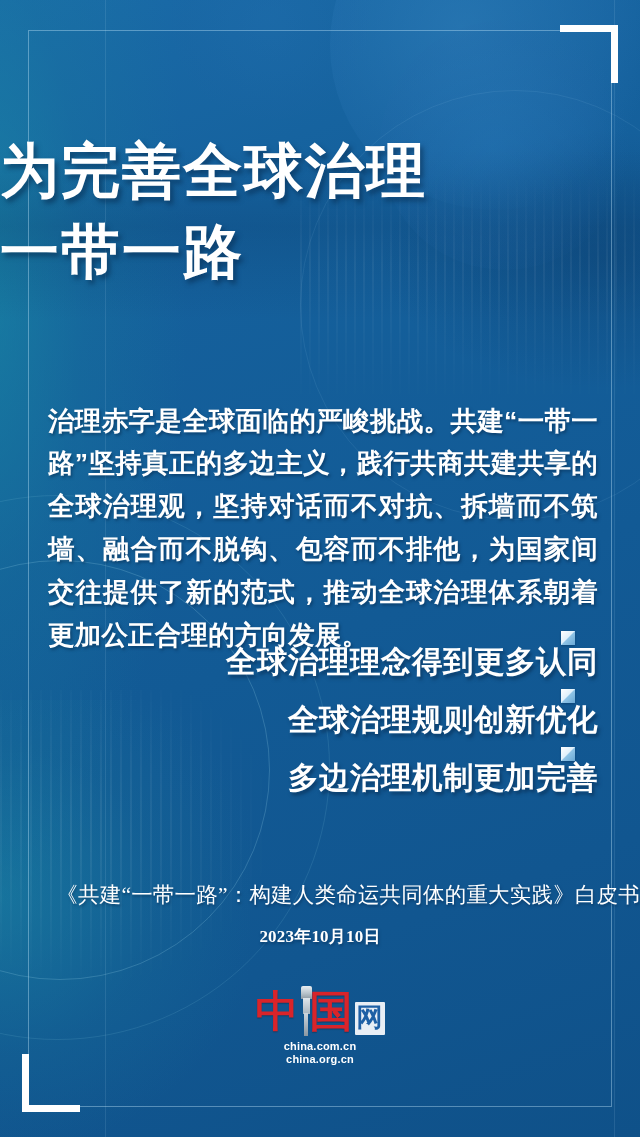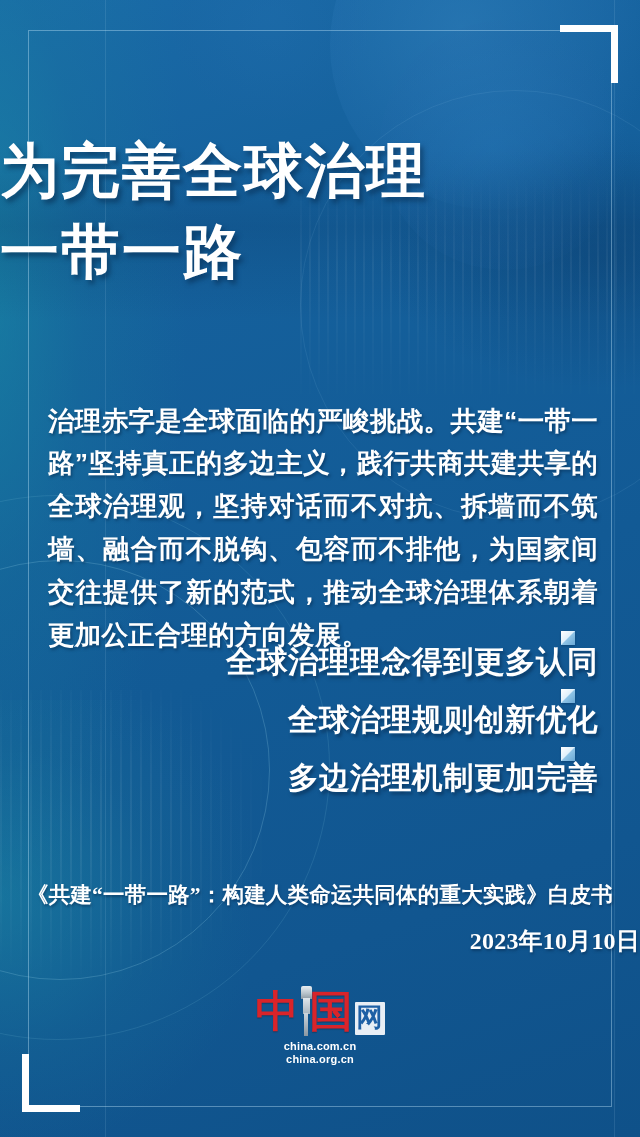--- a/index.html
+++ b/index.html
@@ -228,37 +228,37 @@
     font-weight: bold;
     letter-spacing: 0.5px;
     line-height: 1.1;
     text-shadow: 2px 2.5px 3.5px rgba(6,40,75,0.6);
   }
 
   .footer-cite {
     position: absolute;
     left: 0; right: 0;
     top: 880px;
-    text-align: center;
+    text-align: right;
     color: #ffffff;
     font-family: "Liberation Serif", "DejaVu Serif", serif;
     font-size: 21.5px;
-    font-weight: bold;
+    font-weight: normal;
     letter-spacing: 0.2px;
     white-space: nowrap;
     text-shadow: 1px 1.5px 2.5px rgba(6,40,75,0.5);
   }
   .footer-date {
     position: absolute;
     left: 0; right: 0;
     top: 925px;
-    text-align: right;
+    text-align: center;
     color: #ffffff;
     font-family: "Liberation Serif", "DejaVu Serif", serif;
-    font-size: 24px;
+    font-size: 17px;
     font-weight: bold;
     letter-spacing: 0.2px;
     text-shadow: 1px 1.5px 2.5px rgba(6,40,75,0.5);
   }
 
   
   .logo {
     position: absolute;
     left: 50%;
     transform: translateX(-50%);

